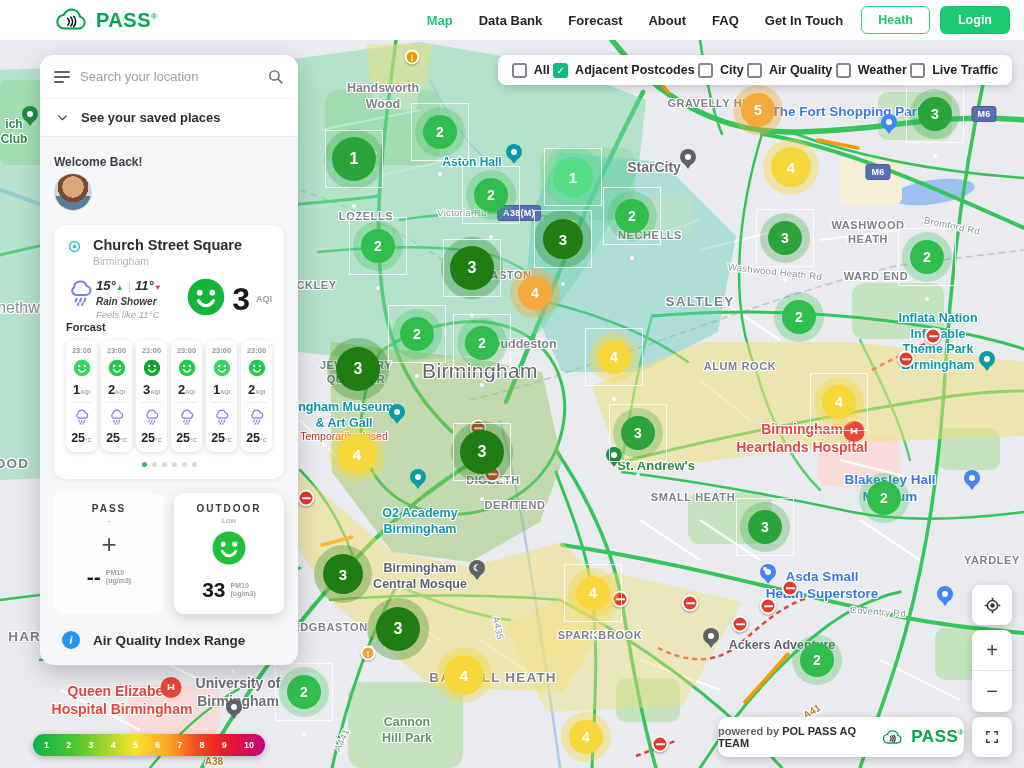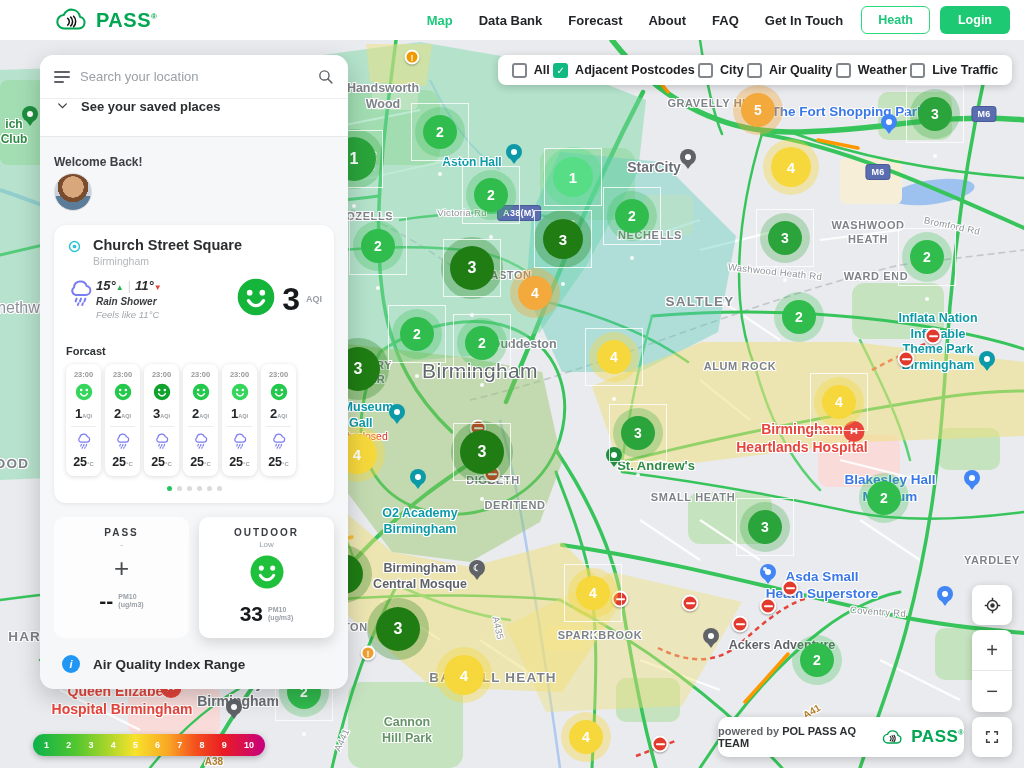--- a/index.html
+++ b/index.html
@@ -81,27 +81,27 @@
   #filterbar { position:absolute; top:55px; left:498px; width:514px; height:30px; background:#fff;
                border-radius:8px; box-shadow:0 2px 8px rgba(0,0,0,.18); z-index:50;
                display:flex; align-items:center; justify-content:space-around; padding:0 12px; }
   .filter-item { display:flex; align-items:center; gap:7px; cursor:pointer; }
   .filter-item span.txt { font-size:12.5px; font-weight:600; color:#202124; white-space:nowrap; }
   .cbox { width:15px; height:15px; border:2px solid #80868b; border-radius:3px; background:#fff;
           display:flex; align-items:center; justify-content:center; font-size:10px; color:#fff; }
   .cbox.checked { background:#10b981; border-color:#10b981; }
 
   
-  #sidebar { position:absolute; top:55px; left:40px; width:308px; background:#f6f7f8; border-radius:14px;
+  #sidebar { position:absolute; top:55px; left:40px; width:258px; background:#f6f7f8; border-radius:14px;
              box-shadow:0 8px 24px rgba(0,0,0,.2); z-index:55; overflow:hidden; }
   .search-row { height:44px; background:#fff; display:flex; align-items:center; gap:10px; padding:0 14px;
                 border-bottom:1px solid #eee; }
   .search-row input { flex:1; border:none; outline:none; font-size:13px; color:#333; font-family:inherit; }
   .search-row input::placeholder { color:#9aa0a6; }
-  .saved-row { height:38px; background:#fff; display:flex; align-items:flex-start; gap:12px; padding:0 16px;
+  .saved-row { height:38px; background:#fff; display:flex; align-items:center; gap:12px; padding:0 16px;
                border-bottom:1px solid #e8e8e8; cursor:pointer; }
   .saved-row span { font-size:13px; font-weight:600; color:#2c2e30; }
   .sb-body { padding:14px 14px 16px; }
   .welcome-line { font-size:12px; font-weight:700; color:#3c3f43; margin-top:4px; }
   .user-row { display:flex; align-items:center; justify-content:space-between; margin-top:4px; }
   .user-name { font-size:23px; font-weight:800; color:#3f4fc1; }
   .avatar { width:38px; height:38px; border-radius:50%; border:1px solid #ddd;
             background:radial-gradient(circle at 50% 36%, #d9a77c 0 36%, #7a4c2e 37% 52%, transparent 53%),
                        linear-gradient(180deg,#c9d2de 0 60%, #5c7d9a 61% 100%); cursor:pointer; }
   .weather-card { background:#fff; border-radius:12px; padding:12px; margin-top:14px; box-shadow:0 1px 4px rgba(0,0,0,.08); }
@@ -111,21 +111,21 @@
   .wx-row { display:flex; align-items:center; margin-top:10px; }
   .wx-left { display:flex; flex:1;font-style:italic; }
   .wx-temps { font-size:13px; font-weight:700; color:#2b2d2f; }
   .wx-temps .sep { color:#d6d6d6; margin:0 4px; font-weight:400; }
   .arrow-up { color:#22b14c; font-size:8px; } .arrow-dn { color:#e8453c; font-size:8px; }
   .wx-cond { font-size:10px; font-weight:700; color:#3a3d40; margin-top:3px; }
   .wx-feels { font-size:9.5px; color:#a3a7ab; margin-top:2px; }
   .aqi-big { display:flex; align-items:center; gap:6px; }
   .aqi-num { font-size:32px; font-weight:800; color:#17191b; }
   .aqi-unit { font-size:9px; color:#9aa0a6; font-weight:700; }
-  .forcast-label { font-size:11px; font-weight:800; color:#2e3134; margin-top:24px; }
+  .forcast-label { font-size:11px; font-weight:800; color:#2e3134; margin-top:0; }
   #forecast-row { display:flex; gap:4px; margin-top:7px; }
   .fc-card { width:35px; background:#fff; border-radius:8px; box-shadow:0 1px 5px rgba(0,0,0,.14);
              padding:6px 2px 7px; text-align:center; cursor:pointer; }
   .fc-time { font-size:7.5px; color:#97999c; font-weight:600; }
   .fc-smiley { margin-top:4px; }
   .fc-aqi { font-size:13px; font-weight:800; color:#232527; margin-top:1px; }
   .fc-aqi small { font-size:5.5px; color:#9aa0a6; font-weight:700; }
   .fc-div { border-top:1px solid #ececec; margin:5px 3px; }
   .fc-temp { font-size:12.5px; font-weight:800; color:#232527; margin-top:1px; }
   .fc-temp small { font-size:6px; color:#9aa0a6; font-weight:700; }

